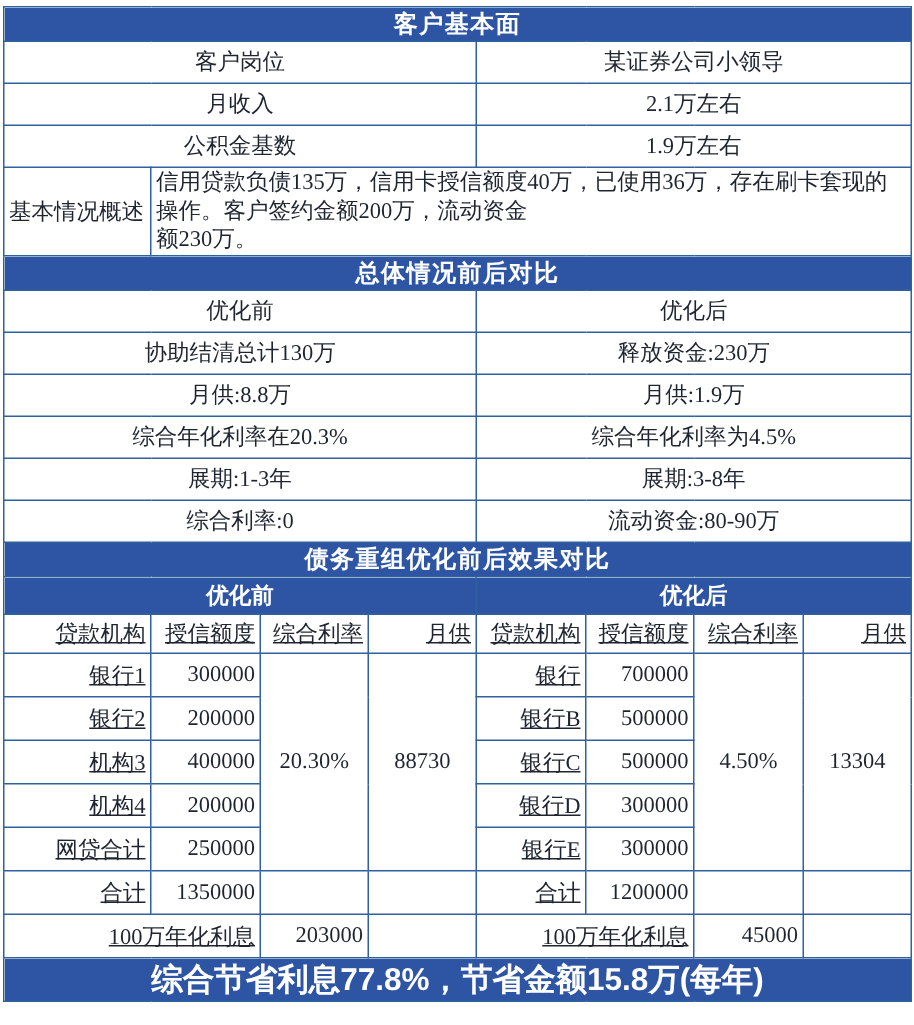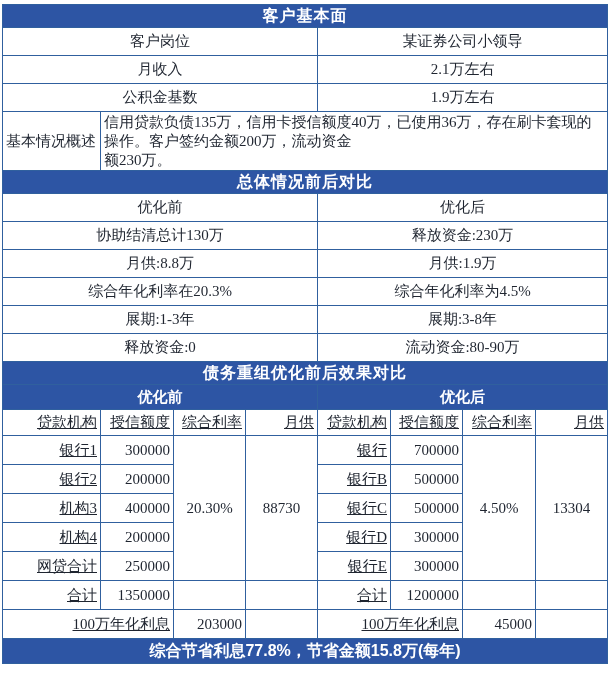--- a/index.html
+++ b/index.html
@@ -56,21 +56,21 @@
   tr.s2row td { height:27px; }
   tr.colhead td { height:25px; }
   tr.datarow td { height:28px;margin-left:14px; }
   tr.interest td { height:28px; }
   tr.foot td {
     background:#2d55a4;
     color:#ffffff;
     font-weight:bold;
     text-align:center;
     font-family:"Liberation Sans", sans-serif;
-    font-size:16px;
+    font-size:21px;
     height:24px;
   }
 </style>
 </head>
 <body>
 
 <div class="wrap">
 <table>
   <colgroup>
     <col style="width:98px">
@@ -122,21 +122,21 @@
   </tr>
   <tr class="s2row">
     <td colspan="4" class="c">综合年化利率在20.3%</td>
     <td colspan="4" class="c">综合年化利率为4.5%</td>
   </tr>
   <tr class="s2row">
     <td colspan="4" class="c">展期:1-3年</td>
     <td colspan="4" class="c">展期:3-8年</td>
   </tr>
   <tr class="s2row">
-    <td colspan="4" class="c">释放资金:0</td>
+    <td colspan="4" class="c">综合利率:0</td>
     <td colspan="4" class="c">流动资金:80-90万</td>
   </tr>
 
   <tr class="bar">
     <td colspan="8">债务重组优化前后效果对比</td>
   </tr>
   <tr class="bluesub">
     <td colspan="4">优化前</td>
     <td colspan="4">优化后</td>
   </tr>

